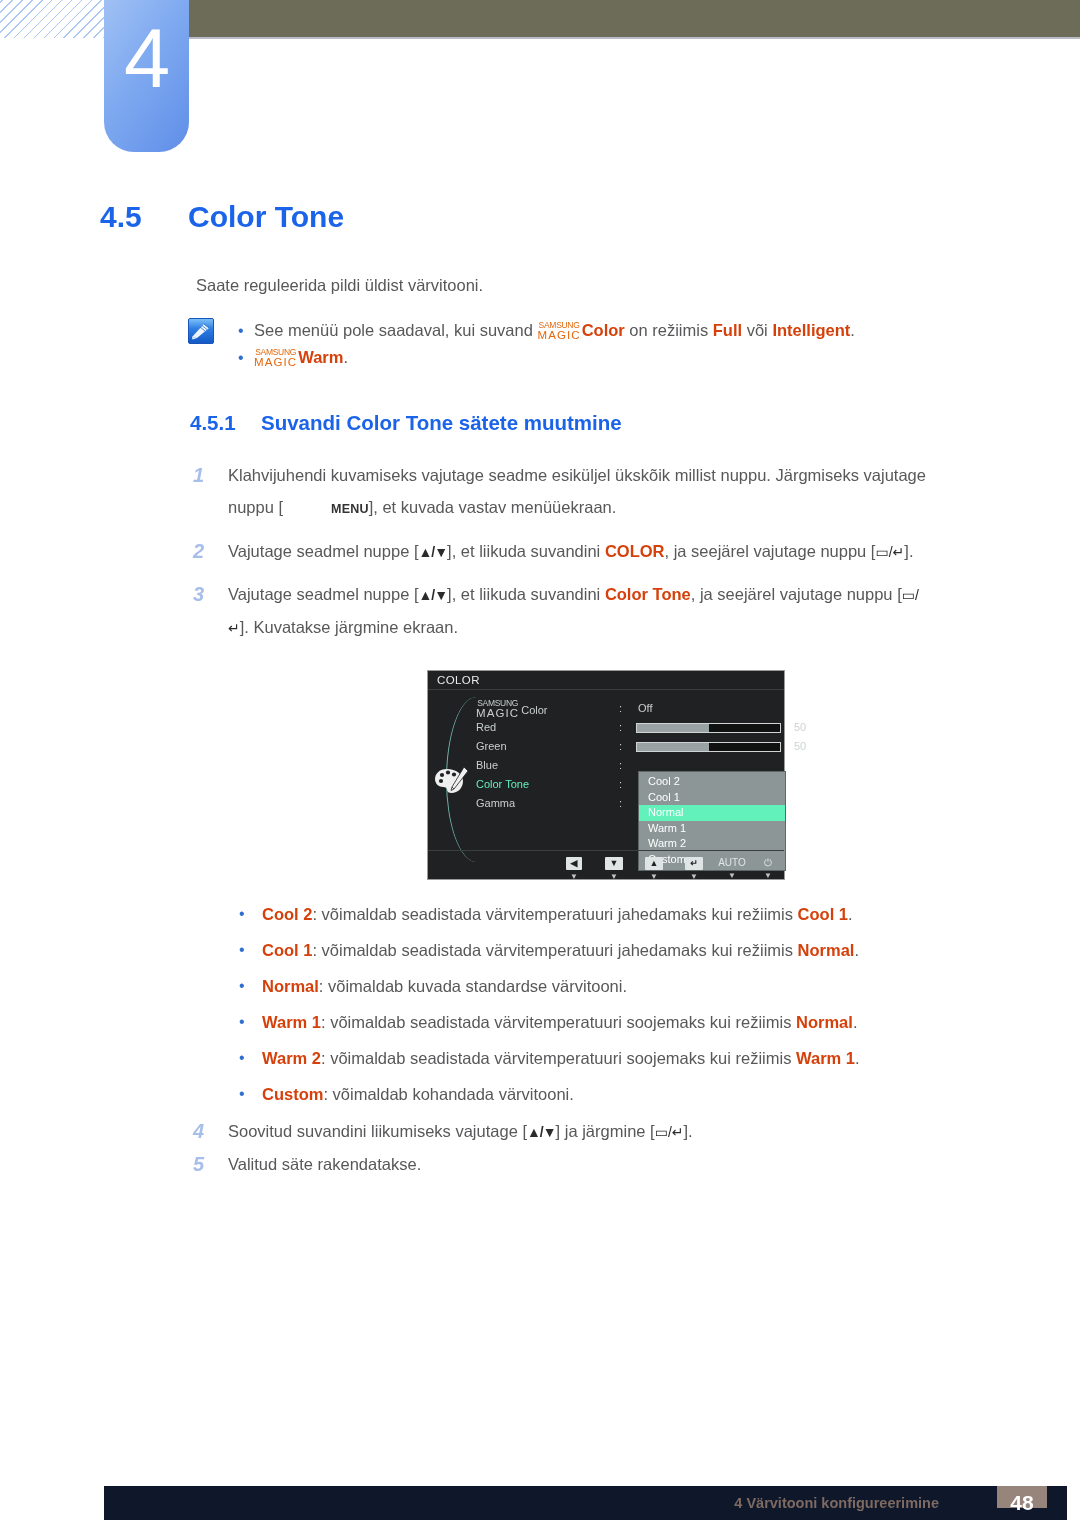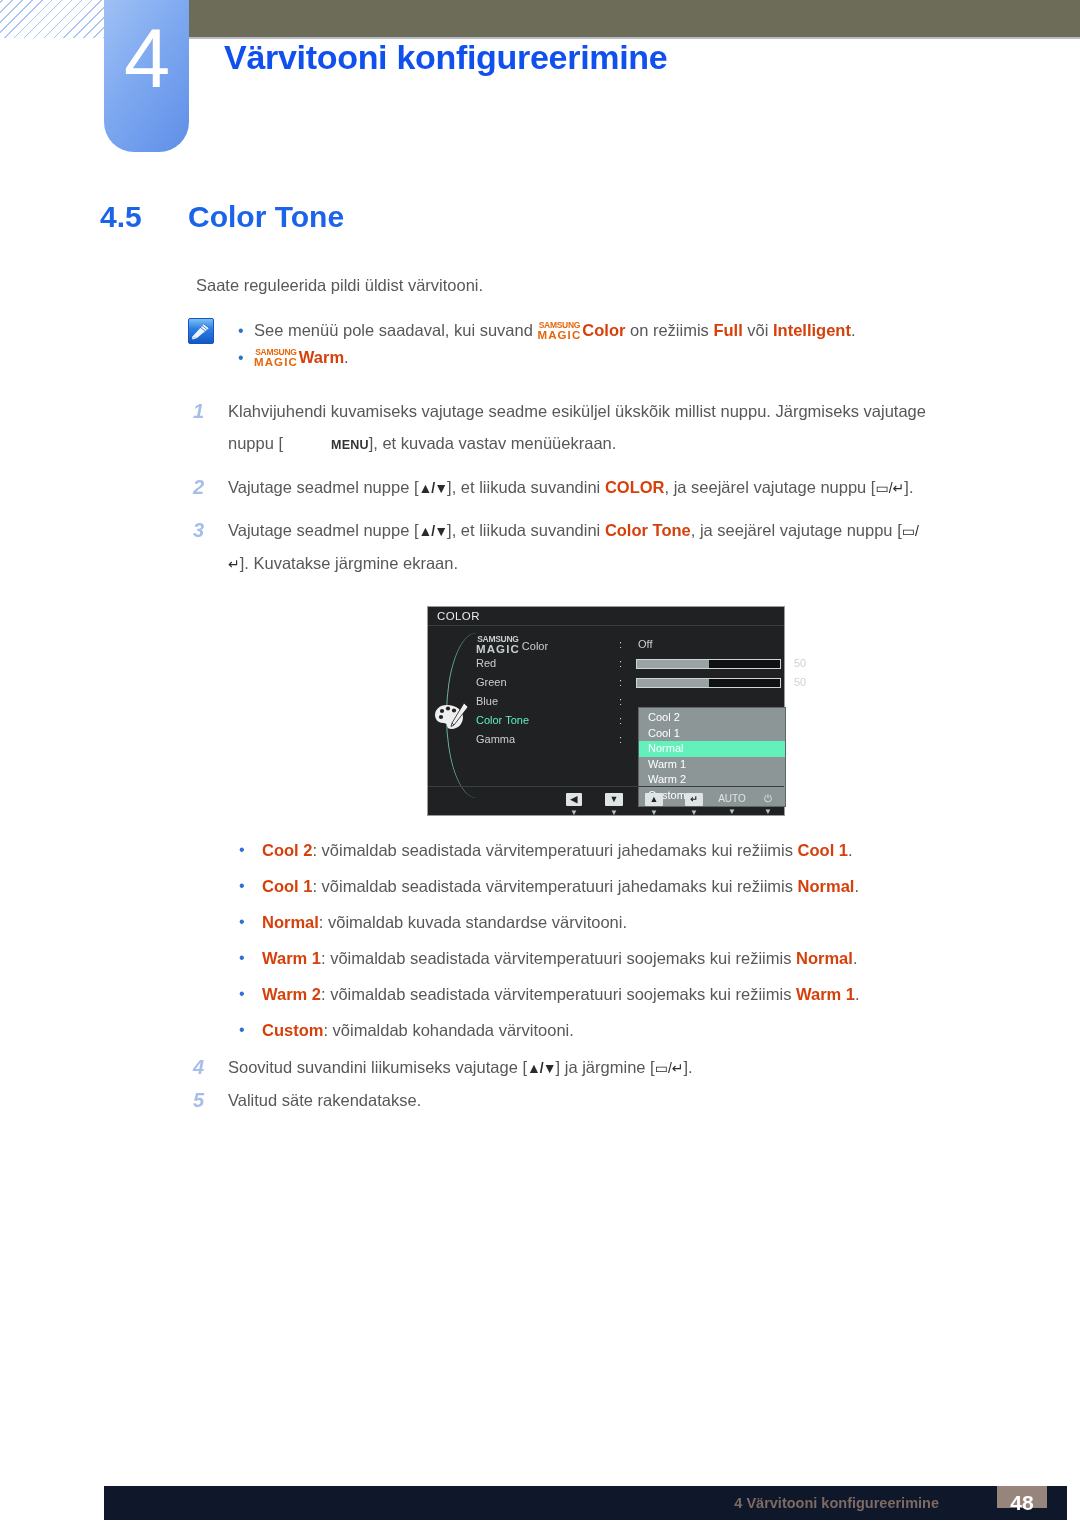--- a/index.html
+++ b/index.html
@@ -177,21 +177,21 @@
 
   .kw-red { color: #d6410b; font-weight: bold; }
   .kw-red-caps { color: #d6410b; font-weight: bold; }
 
   
   .smagic {
     display: inline-block;
     vertical-align: -3px;
     line-height: 1;
     text-align: center;
-    font-weight: bold;
+    font-weight: normal;
     color: #e4670c;
     margin-right: 1px;
   }
   .smagic .s1 { display: block; font-size: 8.5px; letter-spacing: -0.3px; line-height: 9px;}
   .smagic .s2 { display: block; font-size: 11.5px; letter-spacing: 1.1px; line-height: 11px;}
 
   .menu-key {
     font-size: 12.5px;
     font-weight: bold;
     letter-spacing: .2px;
@@ -386,21 +386,20 @@
 </style>
 </head>
 <body>
 
 <div id="page-header">
   <div class="hatch"></div>
   <div class="olive-bar"></div>
   <div class="olive-underline"></div>
   <div class="chapter-tab"></div>
   <div class="chapter-number">4</div>
-  <div class="chapter-title">Värvitooni konfigureerimine</div>
 </div>
 
 <div id="content">
 
   <div class="sec-head">
     <span class="num">4.5</span>
     <span class="txt">Color Tone</span>
   </div>
 
   <p class="intro">Saate reguleerida pildi üldist värvitooni.</p>
@@ -423,20 +422,24 @@
 
     <div class="note-line">
       <span class="dot">•</span><span>See menüü pole saadaval, kui suvand </span><span class="smagic"><span class="s1">SAMSUNG</span><span class="s2">MAGIC</span></span><span class="kw-red">Color</span><span> on režiimis </span><span class="kw-red">Full</span><span> või </span><span class="kw-red">Intelligent</span><span>.</span>
     </div>
 
     <div class="note-line">
       <span class="dot">•</span><span class="smagic"><span class="s1">SAMSUNG</span><span class="s2">MAGIC</span></span><span class="kw-red">Warm</span><span>.</span>
     </div>
   </div>
 
+  <div class="sub-head">
+    <span class="snum">4.5.1</span>
+    <span class="stxt">Suvandi Color Tone sätete muutmine</span>
+  </div>
 
   <ol class="steps">
     <li>
       <span class="stepnum">1</span><span>Klahvijuhendi kuvamiseks vajutage seadme esiküljel ükskõik millist nuppu. Järgmiseks vajutage nuppu [</span><span class="menu-key">MENU</span><span>], et kuvada vastav menüüekraan.</span>
     </li>
 
     <li>
       <span class="stepnum">2</span><span>Vajutage seadmel nuppe [</span><span class="glyph arrowkeys">▲/▼</span><span>], et liikuda suvandini </span><span class="kw-red-caps">COLOR</span><span>, ja seejärel vajutage nuppu [</span><span class="glyph">▭/↵</span><span>].</span>
     </li>
 

